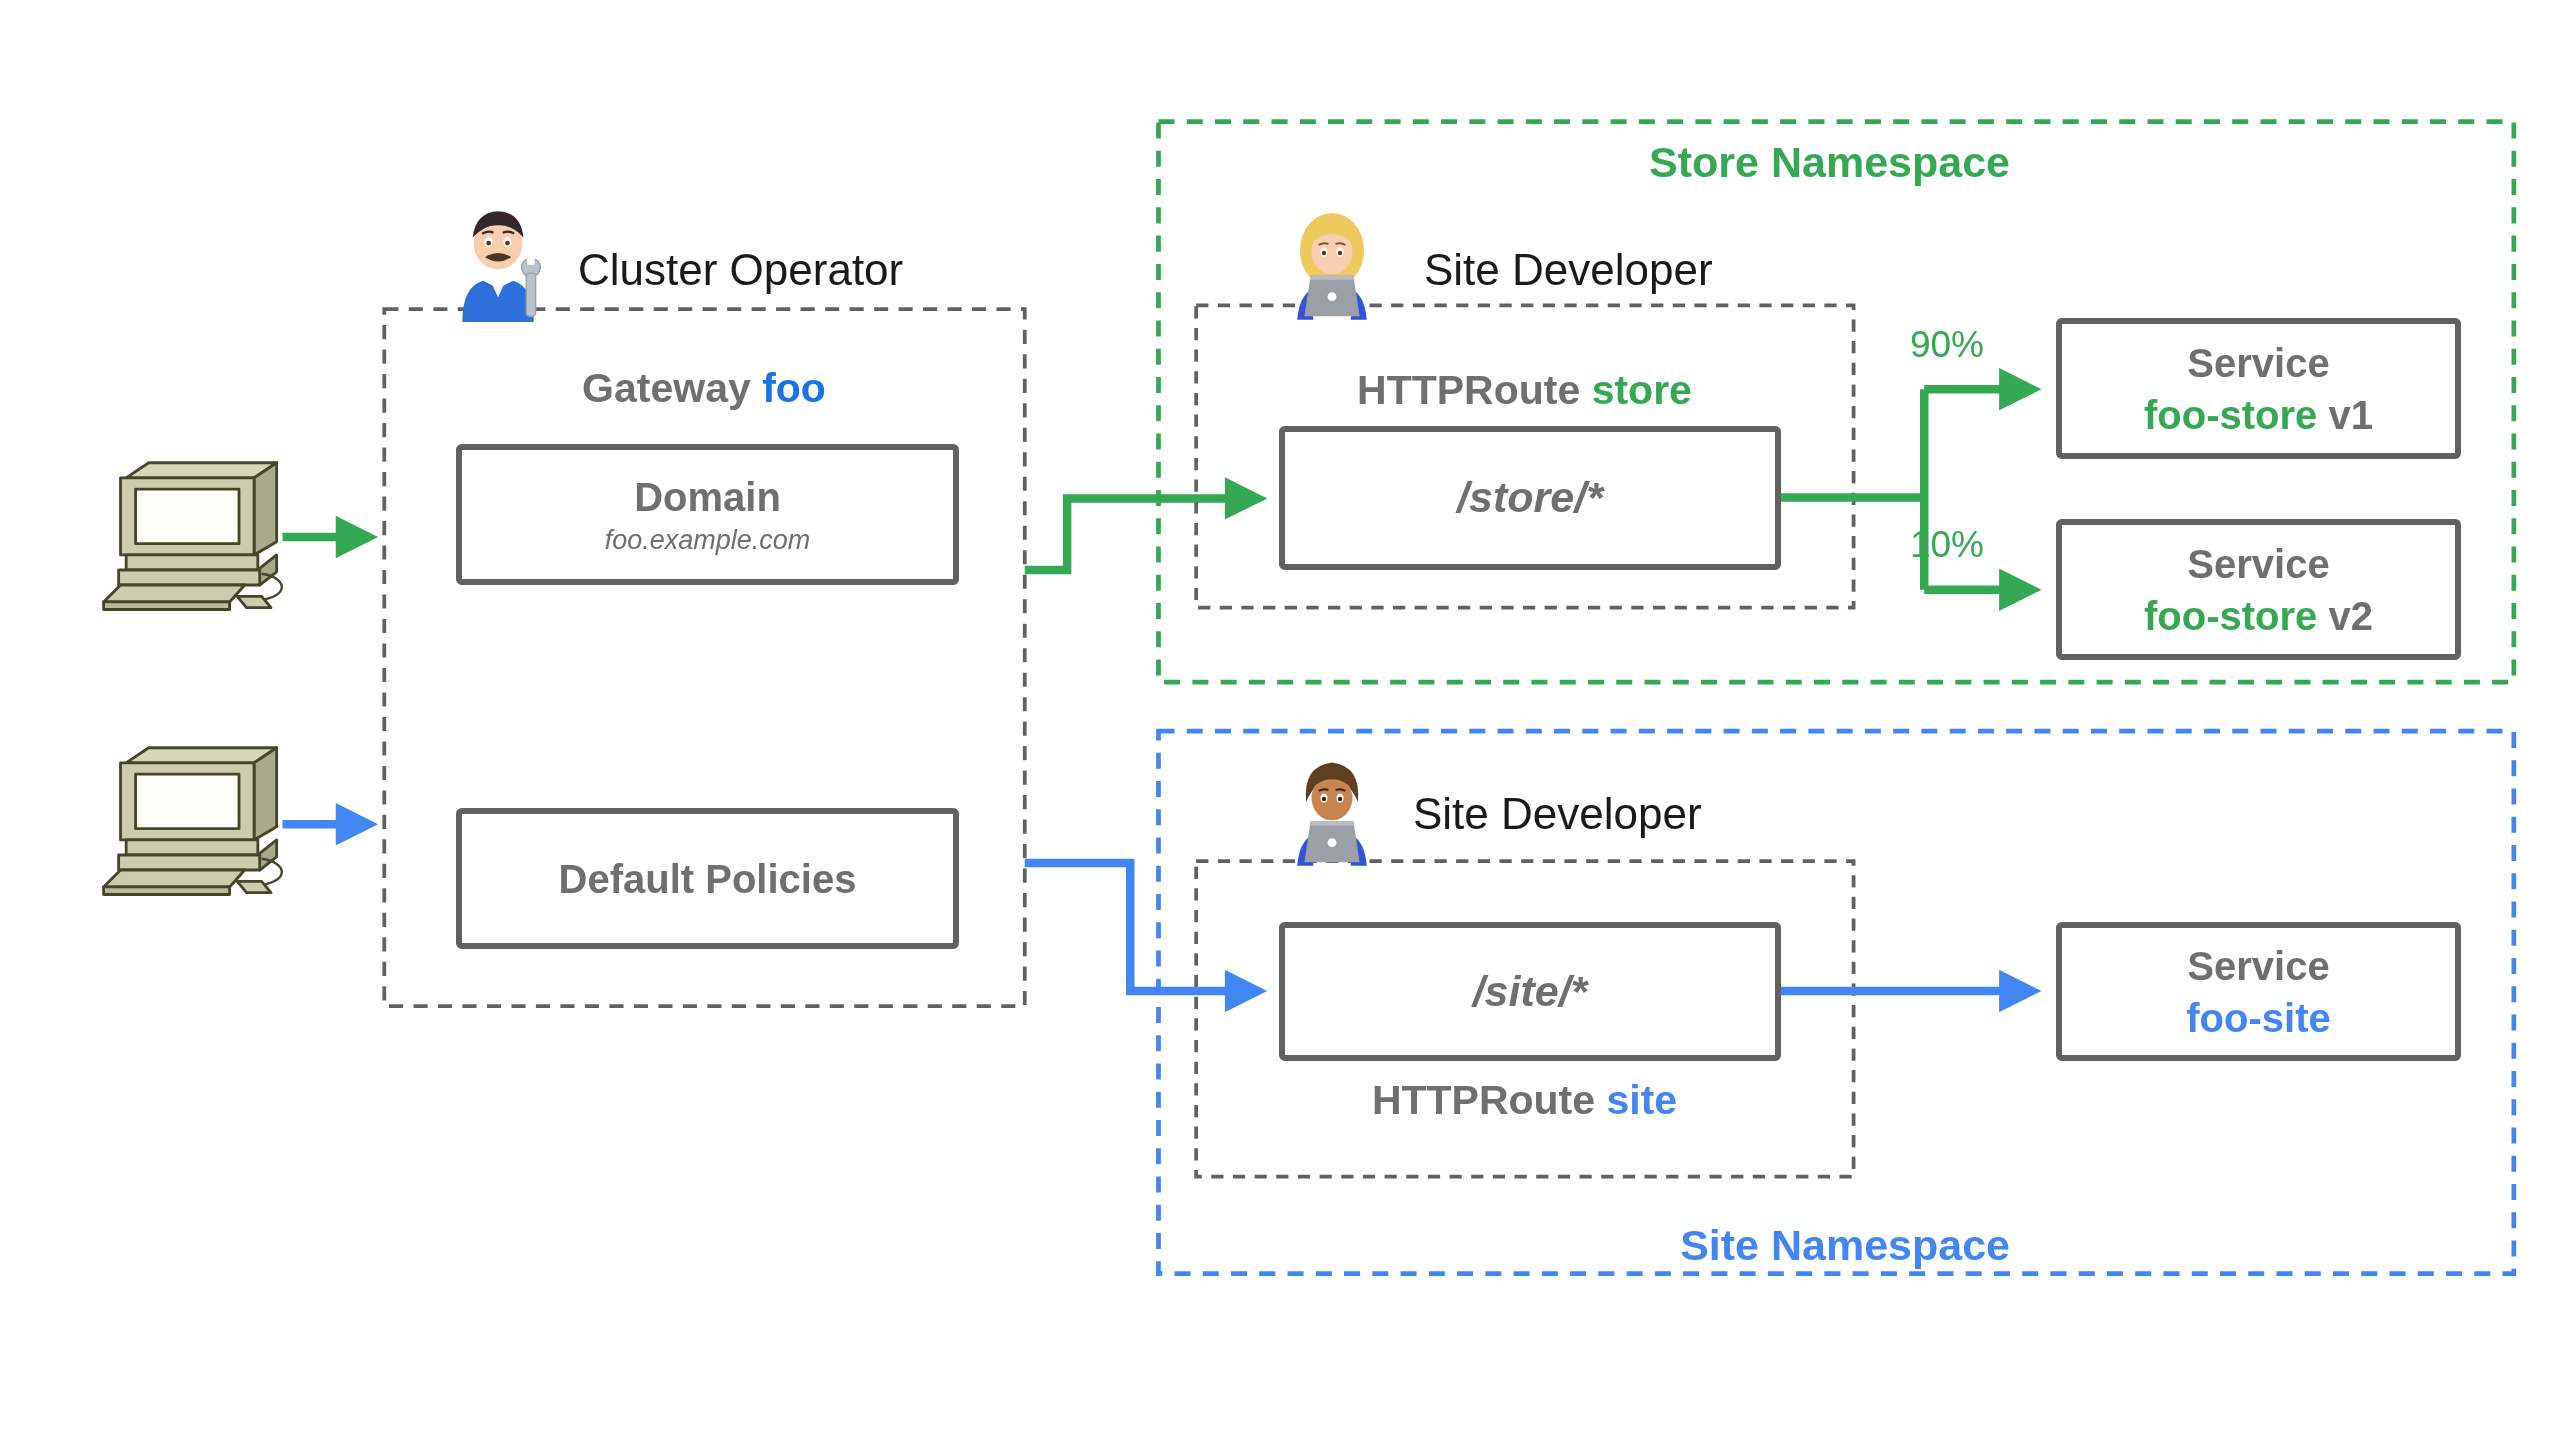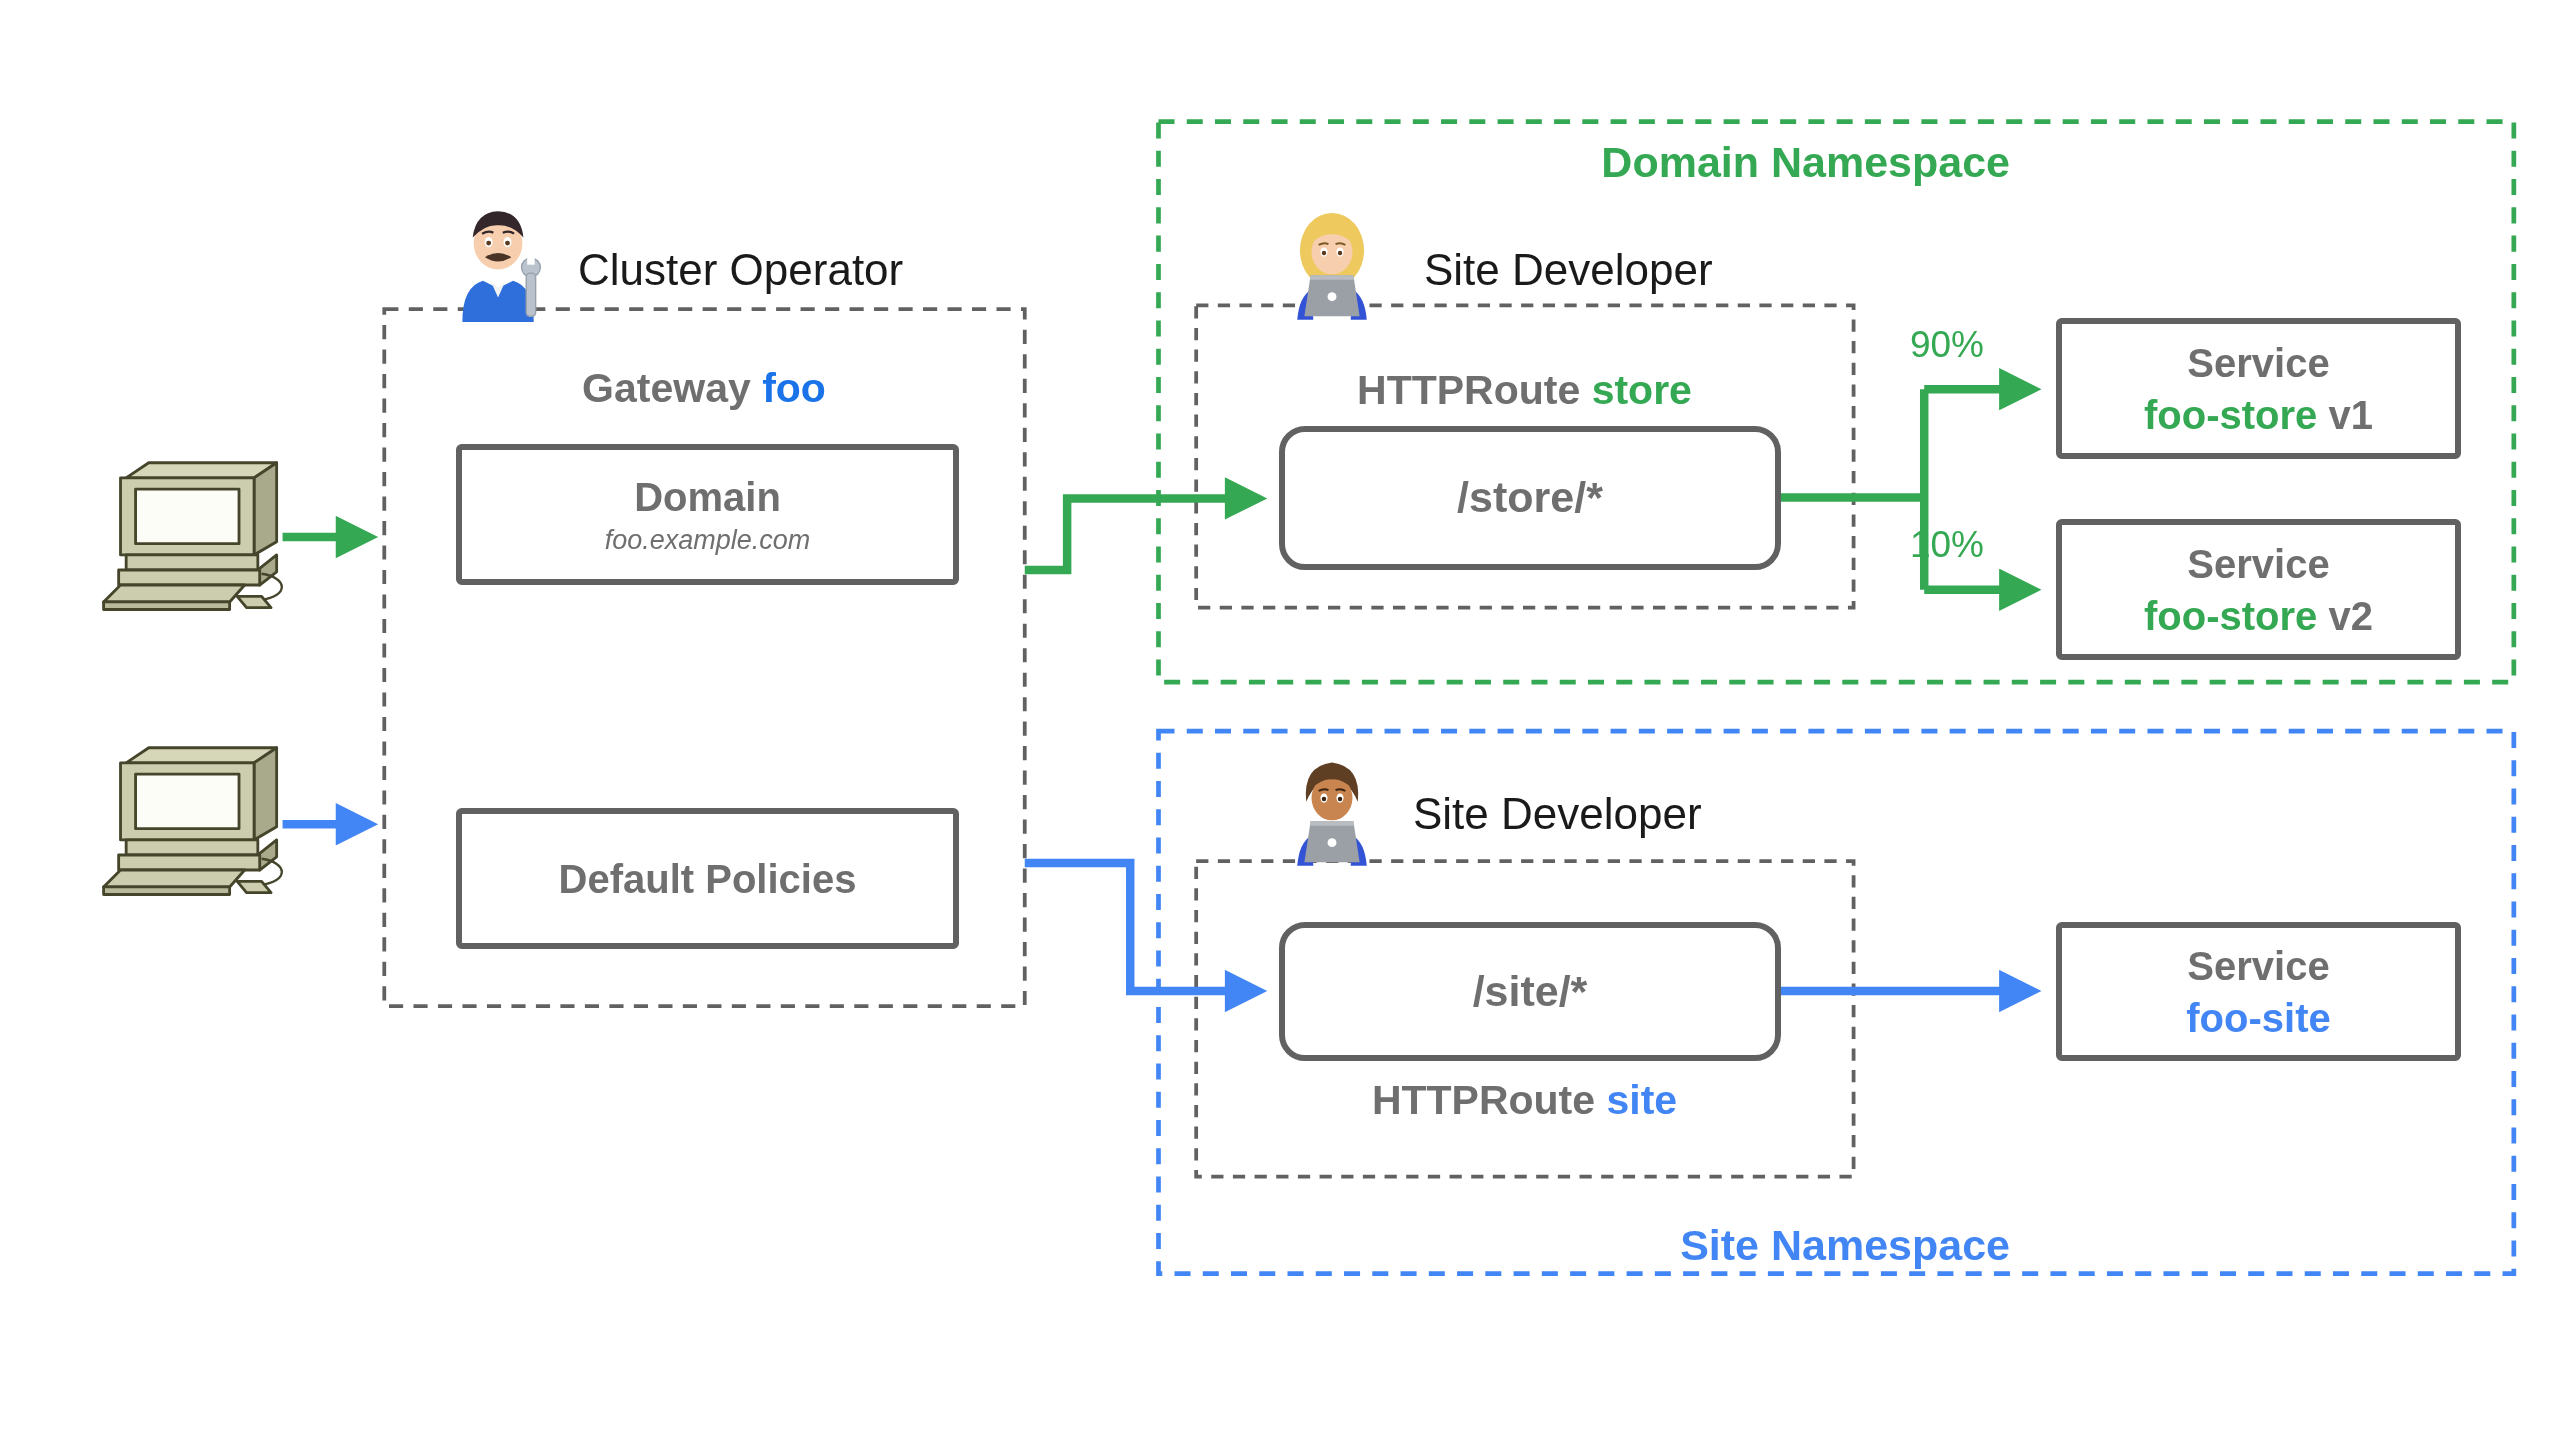--- a/index.html
+++ b/index.html
@@ -17,21 +17,21 @@
   .fill-blue{fill:var(--blue);}
   .stroke-gray{stroke:var(--gray-border);}
 
   .box{
     position:absolute;box-sizing:border-box;background:#fff;
     border:6.6px solid var(--gray-border);border-radius:5.7px;
     display:flex;flex-direction:column;align-items:center;justify-content:center;
     color:var(--gray-text);font-weight:700;font-size:40px;text-align:center;line-height:1.3;margin-left:8px;
   }
   .box .italic-value{font-weight:400;font-style:italic;font-size:27px;}
-  .box.path-box{font-size:43px;border-radius:26px;}
+  .box.path-box{font-size:43px;font-style:italic;}
   .svc-line2 span{white-space:pre;}
 
   .title{position:absolute;font-weight:700;font-size:41px;text-align:center;color:var(--gray-text);}
   .title span{white-space:pre;}
   .ns-title{position:absolute;font-weight:700;font-size:43px;text-align:right;}
   .ns-title.green{color:var(--green);}
   .ns-title.blue{color:var(--blue);}
   .persona-label{position:absolute;font-size:44px;color:var(--dark-text);}
   .pct{position:absolute;font-size:37px;color:var(--green);text-align:center;width:104px;}
   .green-text{color:var(--green);}
@@ -132,21 +132,21 @@
     <span>Gateway </span><span class="foo-blue-text">foo</span>
   </div>
   <div class="box" style="left:448px;top:444px;width:503px;height:141px">
     <div>Domain</div>
     <div class="italic-value">foo.example.com</div>
   </div>
   <div class="box" style="left:448px;top:808px;width:503px;height:141px">
     <div>Default Policies</div>
   </div>
 
-  <div class="ns-title green" style="left:1158px;top:138px;width:852px">Domain Namespace</div>
+  <div class="ns-title green" style="left:1158px;top:138px;width:852px">Store Namespace</div>
 
   <svg class="abs" style="left:1283px;top:200px" width="98" height="122" viewBox="0 0 110 132">
     <ellipse cx="55" cy="54" rx="36" ry="42" fill="#eec95e"></ellipse>
     <ellipse cx="55" cy="56" rx="23" ry="25" fill="#f7cfae"></ellipse>
     <path d="M31,46 Q36,28 55,27 Q74,28 79,46 Q66,35 55,36 Q44,35 31,46 Z" fill="#eec95e"></path>
     <ellipse cx="46" cy="56" rx="4" ry="5.2" fill="#fff"></ellipse>
       <circle cx="46" cy="57" r="2.5" fill="#5b3a1e"></circle>
     <ellipse cx="64" cy="56" rx="4" ry="5.2" fill="#fff"></ellipse>
       <circle cx="64" cy="57" r="2.5" fill="#5b3a1e"></circle>
     <path d="M40,48 q6,-3.5 11,-1" stroke="#7a5c28" stroke-width="2.2" fill="none"></path>

